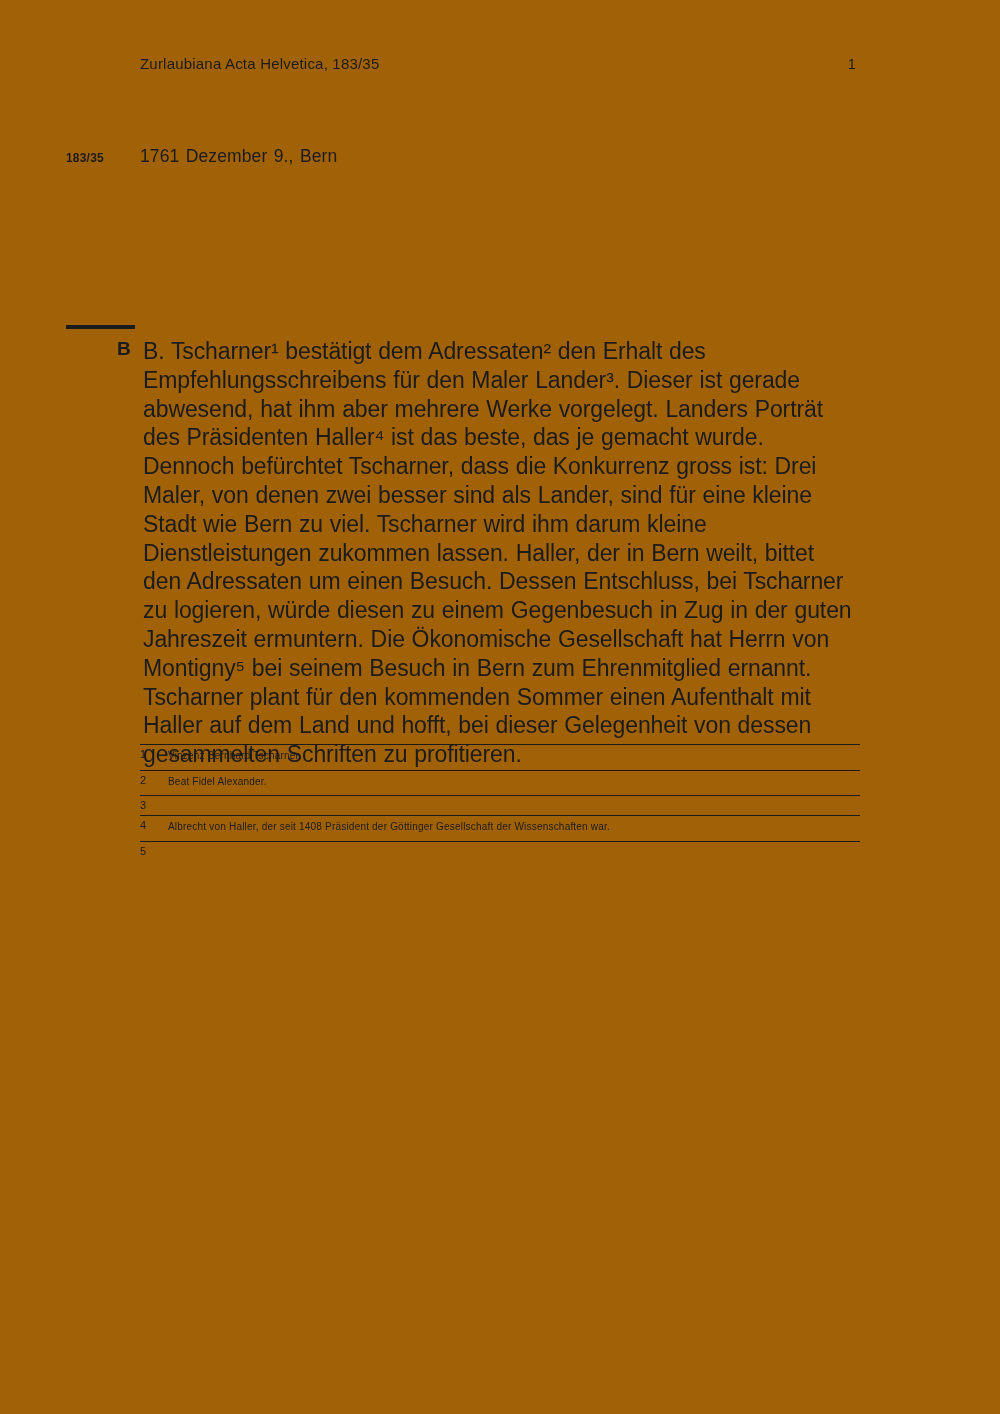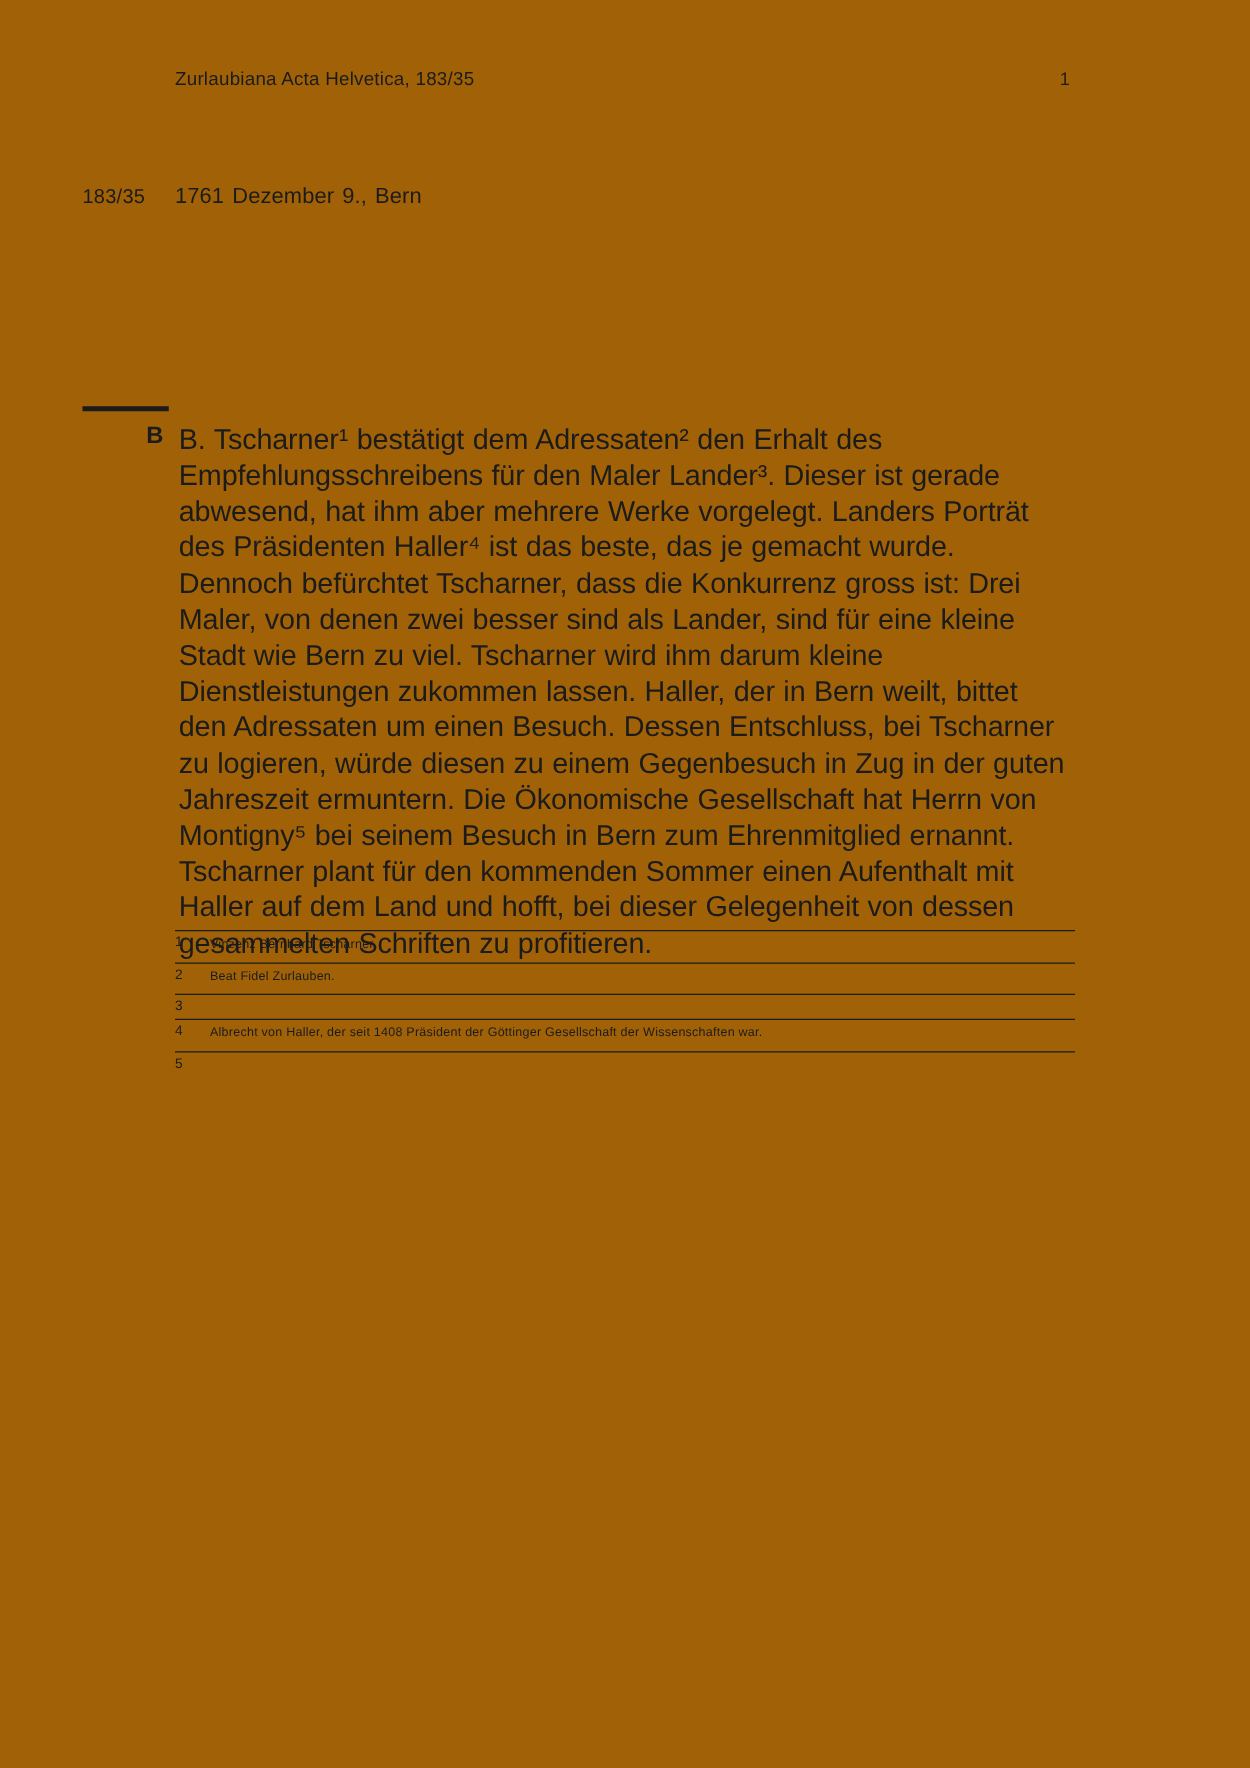--- a/index.html
+++ b/index.html
@@ -36,22 +36,22 @@
   
   .entry-line {
     position: absolute;
     left: 66px;
     top: 146px;
     width: 790px;
     display: flex;
     align-items: baseline;
   }
   .entry-number {
-    font-weight: normal;
-    font-size: 16px;
+    font-weight: bold;
+    font-size: 12px;
     width: 74px;
     flex: 0 0 74px;
     letter-spacing: 0.2px;
   }
   .entry-date {
     font-size: 17.5px;
     word-spacing: 1.5px;
     letter-spacing: 0.1px;
     text-align: right;
   }
@@ -165,21 +165,21 @@
 
   <div class="footnotes">
 
     <div class="fn-row">
       <span class="fn-num">1</span>
       <span class="fn-text">Vinzenz Bernhard Tscharner.</span>
     </div>
 
     <div class="fn-row">
       <span class="fn-num">2</span>
-      <span class="fn-text">Beat Fidel Zurlauben.</span>
+      <span class="fn-text">Beat Fidel Alexander.</span>
     </div>
 
     <div class="fn-row">
       <span class="fn-num">3</span>
     </div>
 
     <div class="fn-row">
       <span class="fn-num">4</span>
       <span class="fn-text">Albrecht von Haller, der seit 1408 Präsident der Göttinger Gesellschaft der Wissenschaften war.</span>
     </div>

